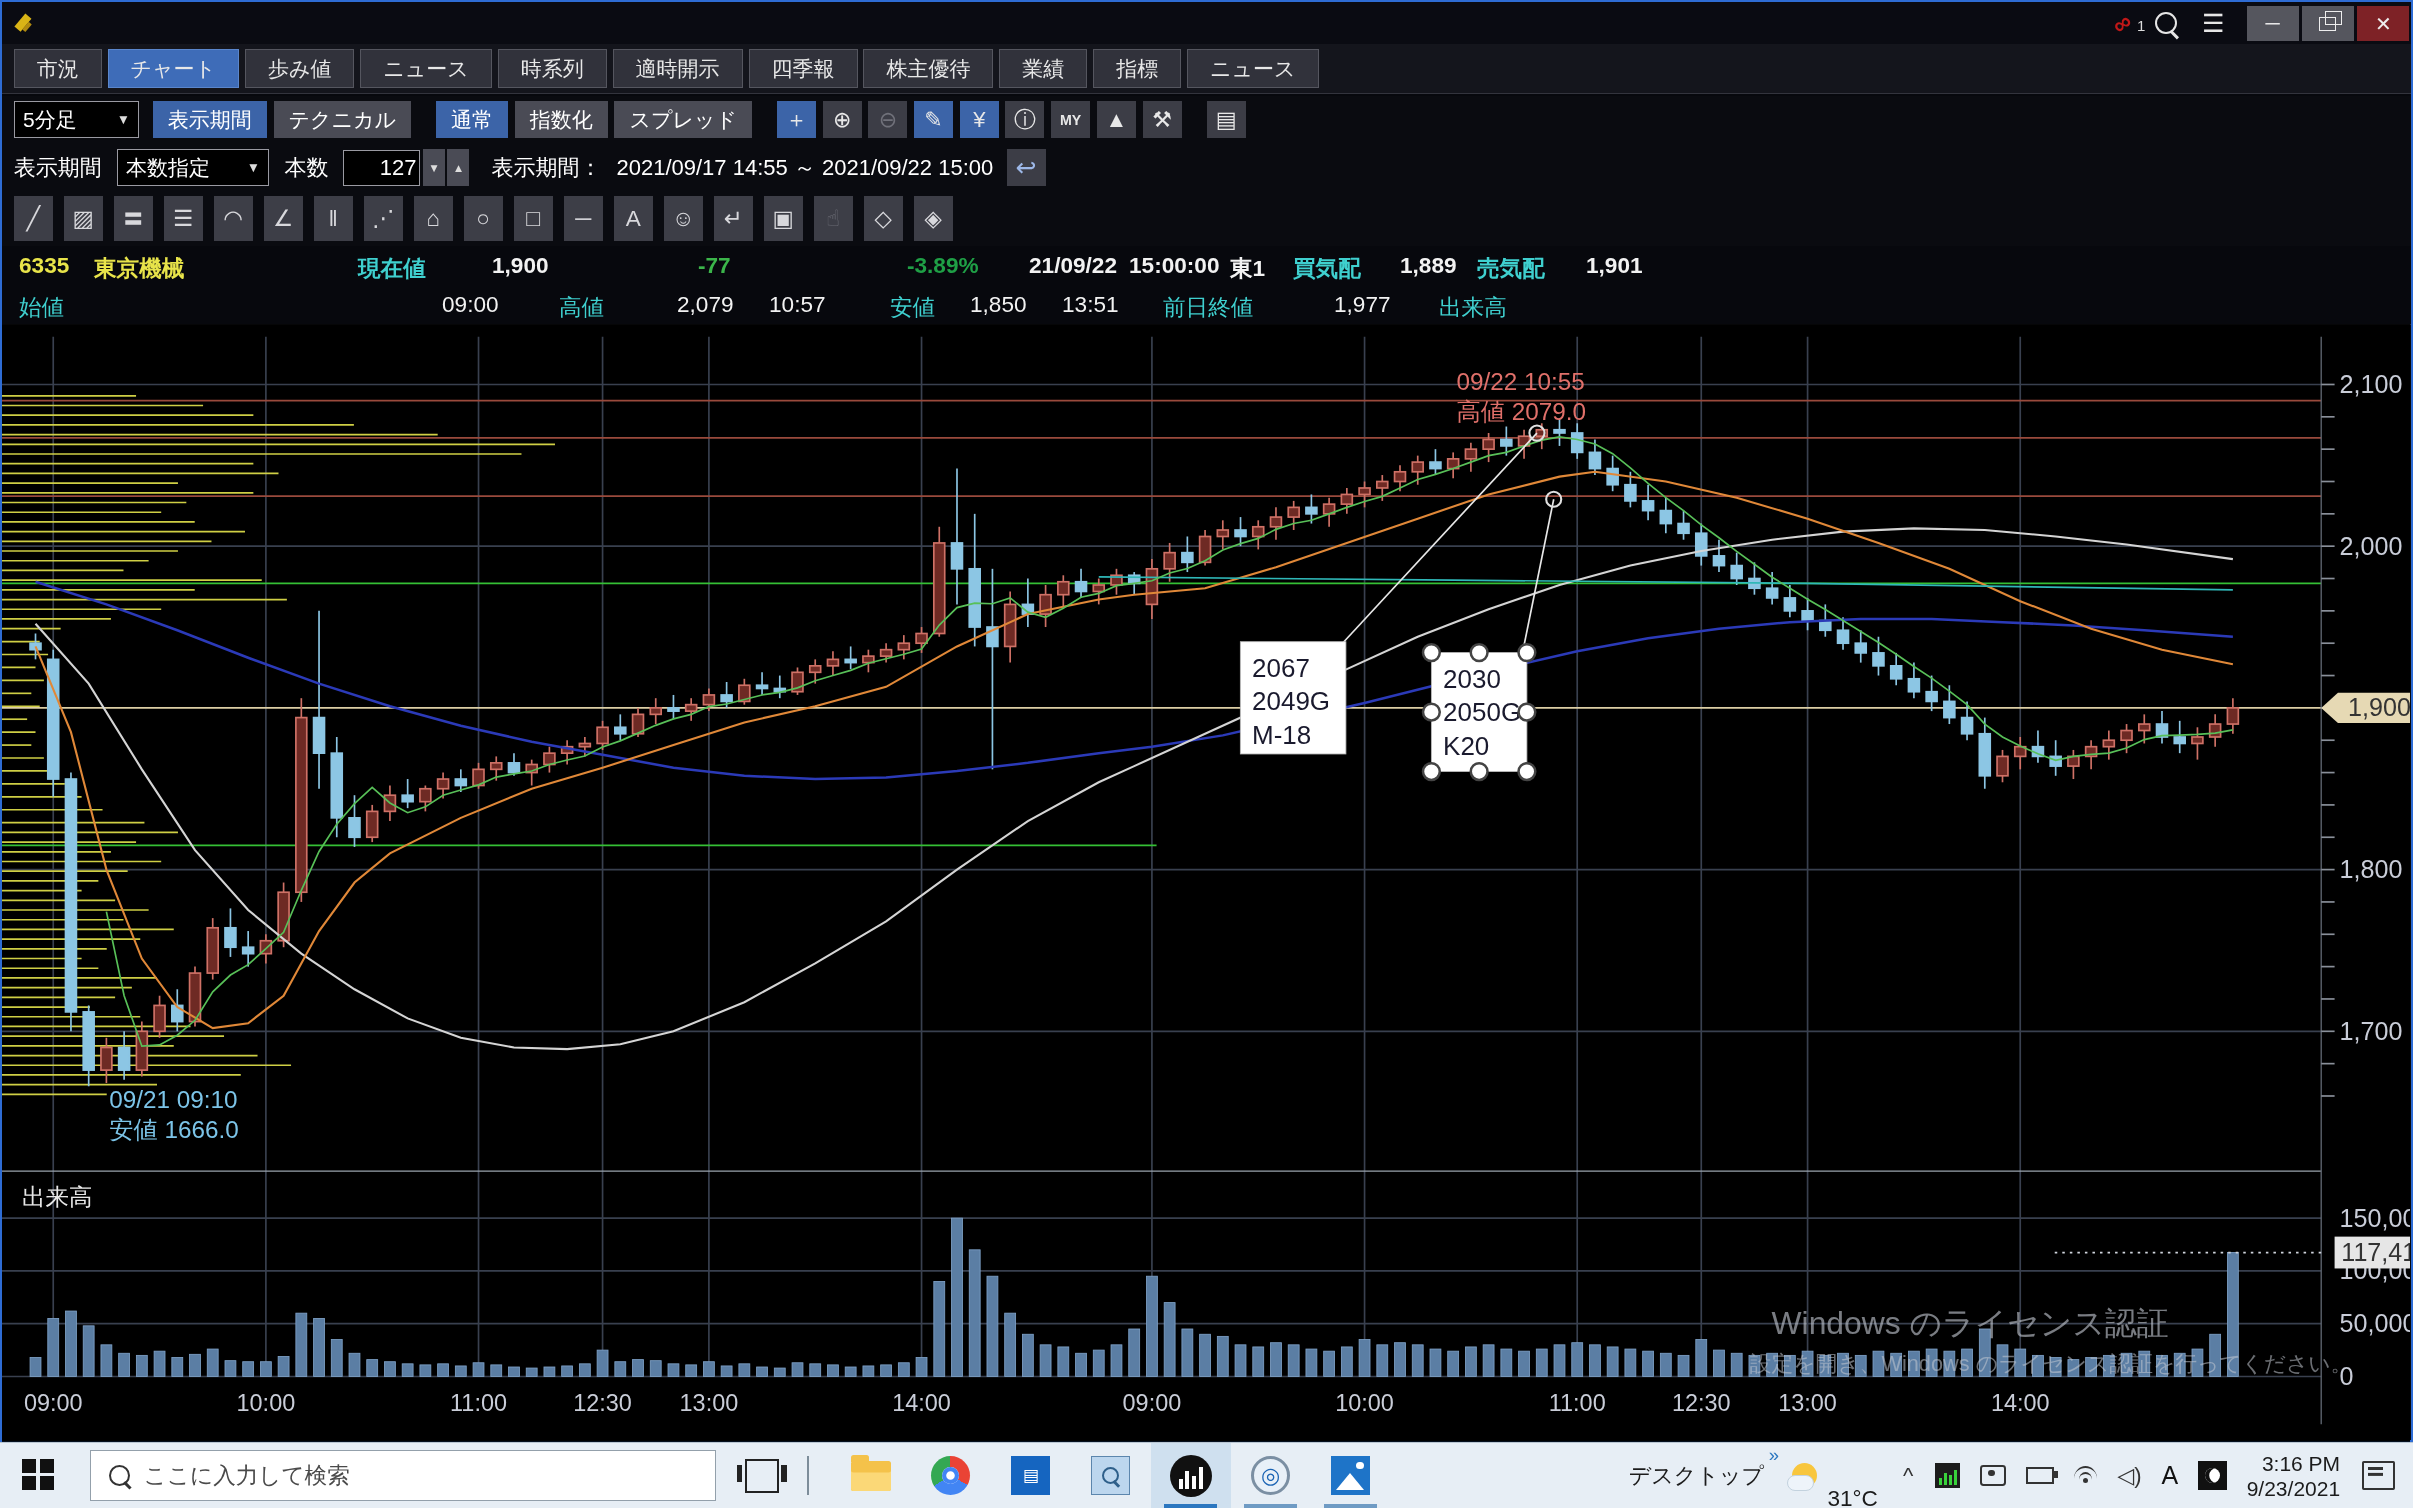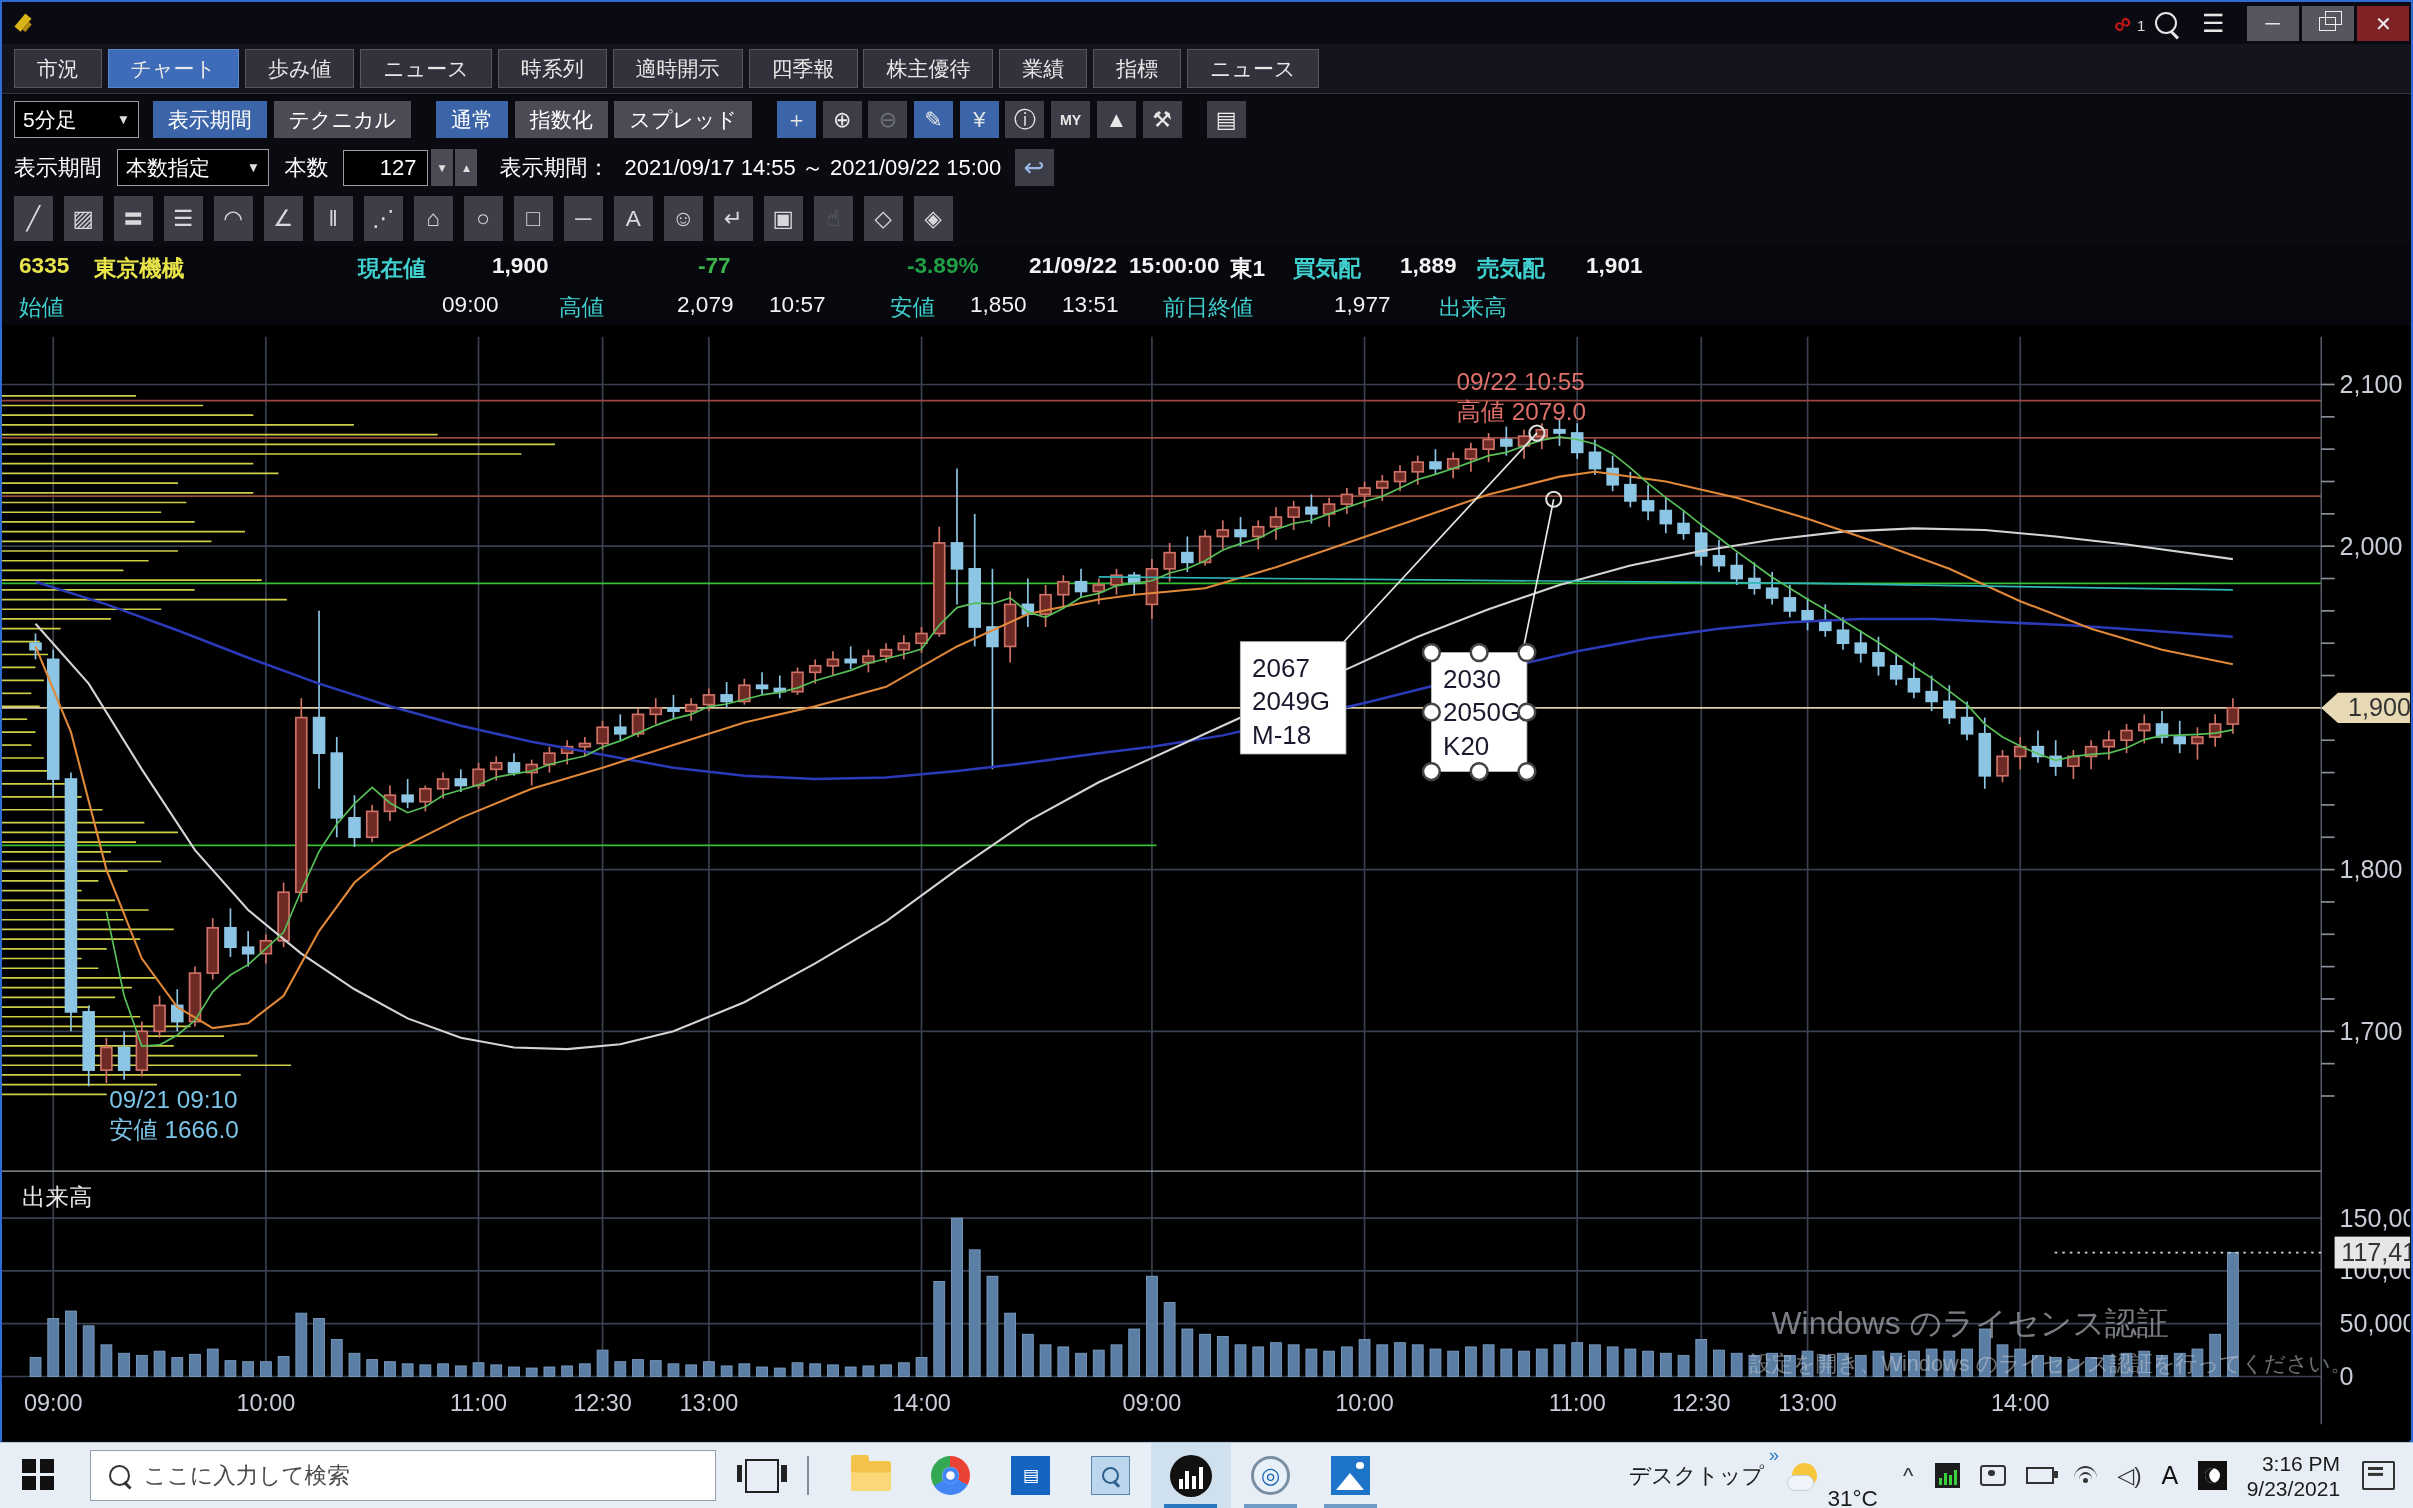--- a/index.html
+++ b/index.html
@@ -38,21 +38,21 @@
   .btn.blue{background:#3c64a8;}
   .btn.gray{background:#4a4b55;}
   .sp{width:18.4px;}
   .ibtn{width:39px;height:37px;margin-right:6.7px;display:flex;align-items:center;justify-content:center;font-size:22px;color:#e8e8e8;}
   .ibtn.blue{background:#3c64a8;}
   .ibtn.dark{background:#3c3d46;}
   .ibtn.dim{color:#70717a;}
   .ibtn .small{font-size:14.2px;font-weight:bold;}
   .toolbar2{position:absolute;left:0;top:141px;width:100%;height:49px;background:#0a0b10;display:flex;align-items:center;padding-left:11.7px;box-sizing:border-box;color:#fff;font-size:22px;}
   .dd.kind{width:134px;margin:0 15px;}
-  .numbox{background:#000;border:1.7px solid #9a9aa2;color:#fff;width:72px;height:34px;font-size:22px;display:flex;align-items:center;justify-content:flex-end;padding-right:11px;margin-left:15px;}
+  .numbox{background:#000;border:1.7px solid #9a9aa2;color:#fff;width:72px;height:34px;font-size:22px;display:flex;align-items:center;justify-content:flex-end;padding-right:3px;margin-left:15px;}
   .spin{width:22px;height:37px;background:#4a4b55;color:#ddd;font-size:11.7px;display:flex;align-items:center;justify-content:center;margin-left:2.5px;}
   .range-label{margin-left:22px;}
   .range-val{margin-left:15px;}
   .ibtn.reset{margin-left:13.4px;color:#9db8e8;font-size:25px;}
   
   .drawbar{position:absolute;left:0;top:189px;width:100%;height:55px;background:#0a0b10;display:flex;align-items:center;padding-left:11.7px;box-sizing:border-box;}
   .dtool{width:39px;height:45px;background:#3d3e47;margin-right:11px;display:flex;align-items:center;justify-content:center;color:#d8d8dc;font-size:22.6px;}
   .dtool.dim{color:#6a6b74;}
   
   .q1,.q2{position:absolute;left:0;width:100%;height:37px;font-size:22.6px;}

